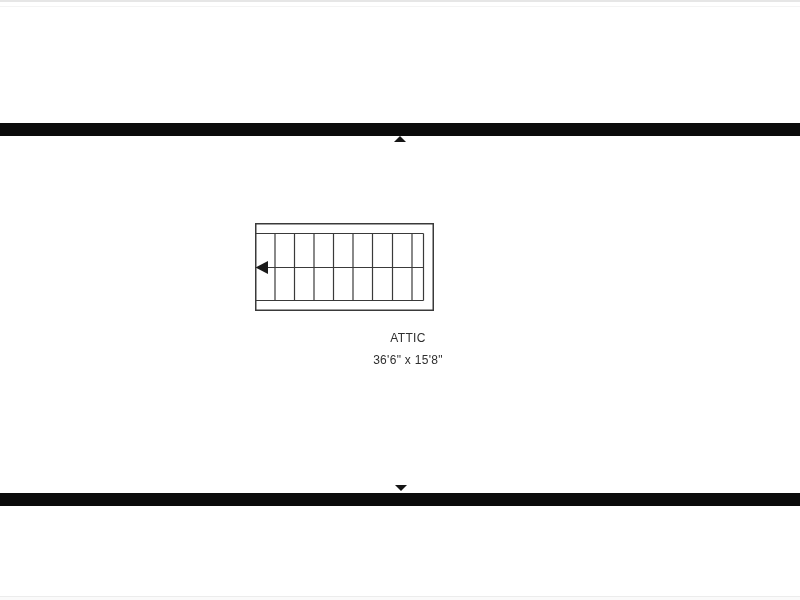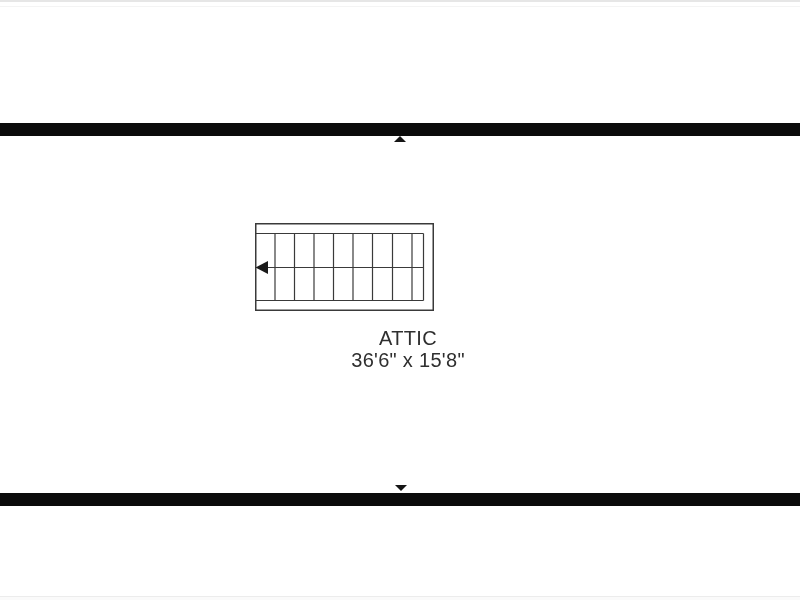--- a/index.html
+++ b/index.html
@@ -59,21 +59,21 @@
     position: absolute;
     left: 255px; top: 223px;
     width: 179px; height: 88px;
   }
   .room-label {
     position: absolute;
     left: 408px; top: 327px;
     transform: translateX(-50%);
     text-align: center;
     color: var(--label-text, #2f2f2f);
-    font-size: 20px;
+    font-size: 12px;
     line-height: 22px;
     white-space: nowrap;
     letter-spacing: 0.3px;
   }
 </style>
 </head>
 <body>
 
 <div class="canvas">
 

